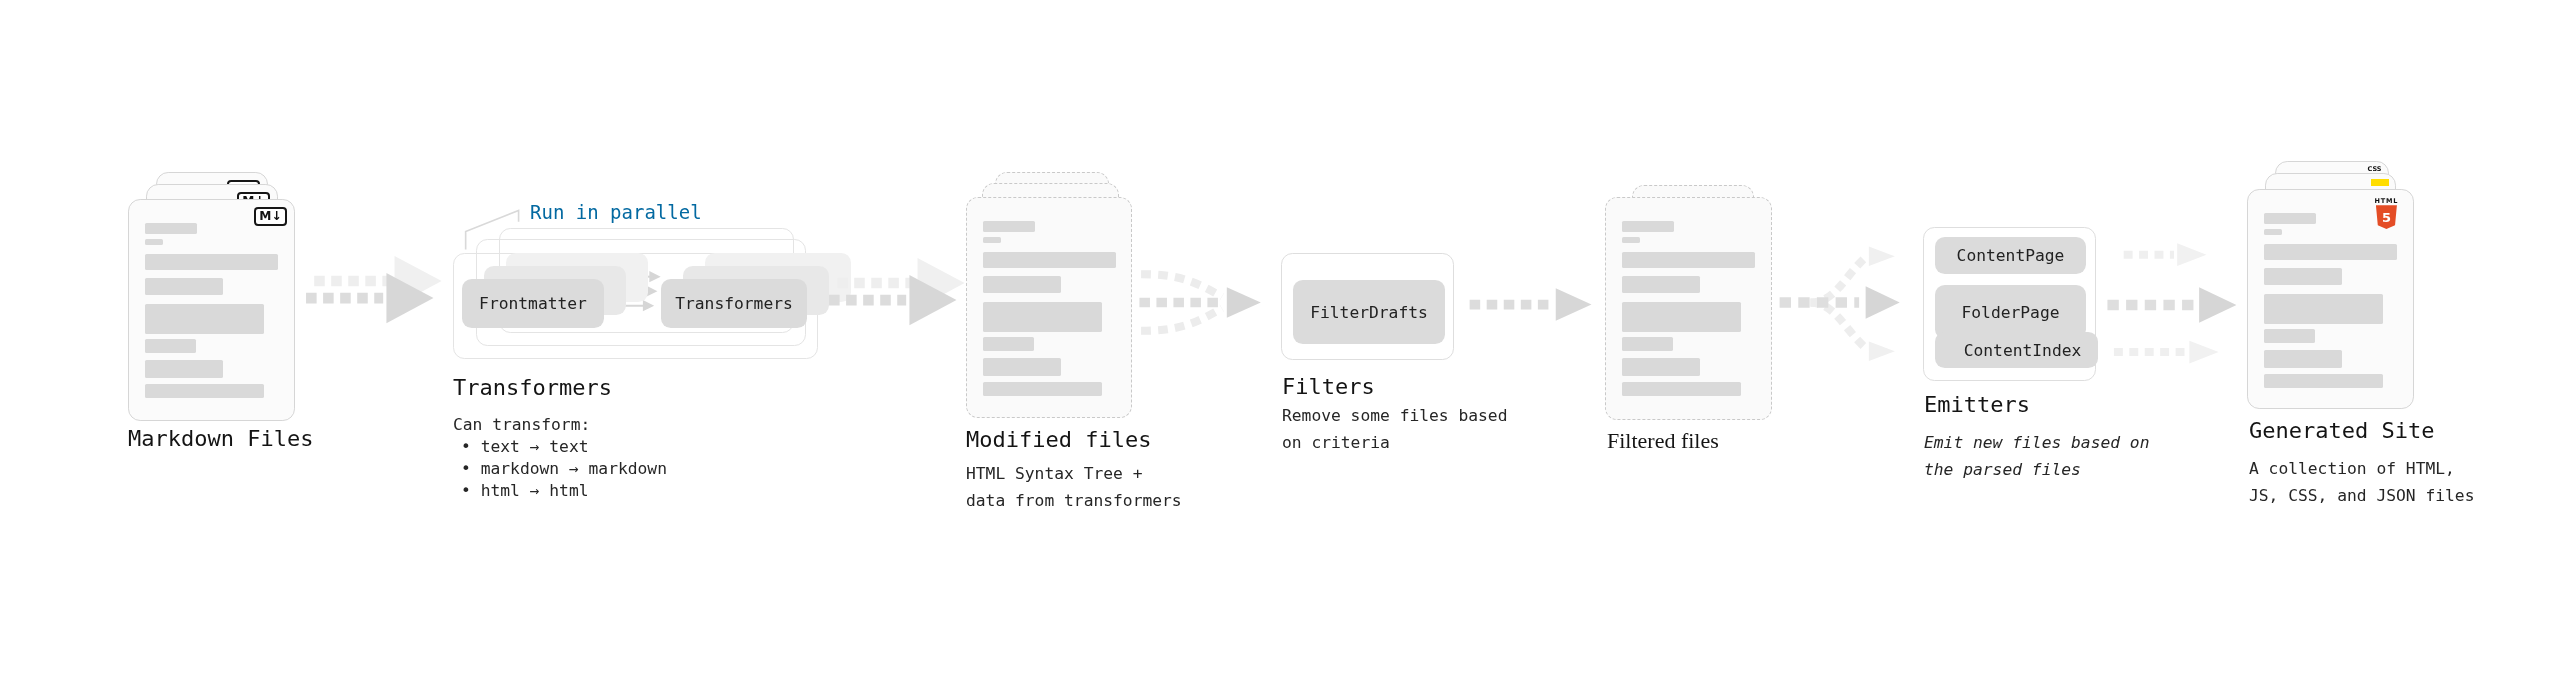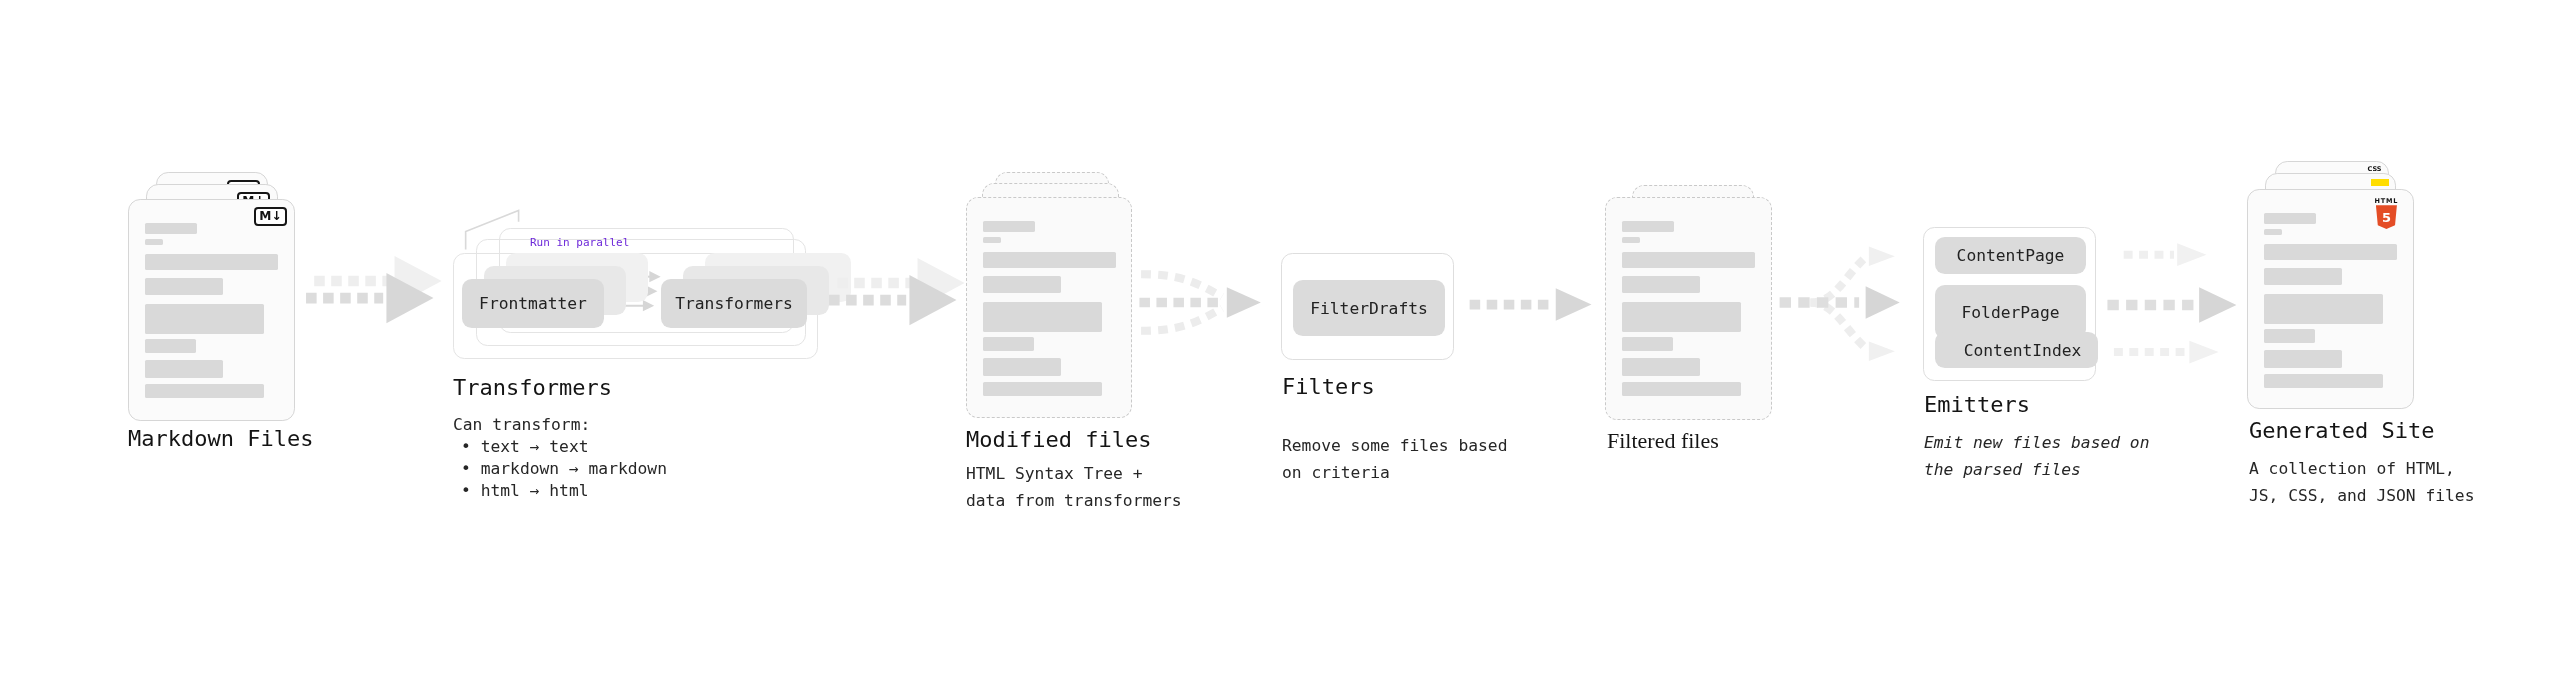--- a/index.html
+++ b/index.html
@@ -46,21 +46,21 @@
 
   .pill { position:absolute; background:#dbdbdb; border-radius:9.8px; color:#222; font-size:16.3px;
           display:flex; align-items:center; justify-content:center; white-space:nowrap; }
   .pill.ghost1 { background:#e8e8e8; }
   .pill.ghost2 { background:#f1f1f1; }
 
   .stage-label { position:absolute; font-size:22px; color:#141414; white-space:nowrap; }
   .stage-desc  { position:absolute; font-size:16.3px; color:#262626; line-height:27px; white-space:nowrap; }
   .tf-desc     { position:absolute; font-size:16.3px; color:#262626; line-height:22px; white-space:nowrap; }
   .tf-desc .bullet { padding-left:8.1px; }
-  .annotation  { position:absolute; font-size:11px; color:#6d28d9; white-space:nowrap;margin-top:35px; }
+  .annotation  { position:absolute; font-size:19px; color:#0369a1; white-space:nowrap; }
 </style>
 </head>
 <body>
 
 <div class="canvas">
 
   <div class="card" style="left:156px; top:172px; width:112px; height:37px;">
     <span class="md-badge">M↓</span>
   </div>
   <div class="card" style="left:146px; top:184px; width:132px; height:37px;">
@@ -156,23 +156,23 @@
   </div>
 
   <svg class="abs" style="left:1136px; top:258px;" width="142" height="89" viewBox="0 0 175 110">
     <path d="M6,20 C50,20 72,28 106,48" fill="none" stroke="#ececec" stroke-width="10" stroke-dasharray="12 9"></path>
     <path d="M6,90 C50,90 72,82 106,62" fill="none" stroke="#ececec" stroke-width="10" stroke-dasharray="12 9"></path>
     <line x1="4" y1="55" x2="106" y2="55" stroke="#dedede" stroke-width="12" stroke-dasharray="13 8"></line>
     <polygon points="112,36 112,74 154,55" fill="#d6d6d6"></polygon>
   </svg>
 
   <div class="panel" style="left:1281px; top:253px; width:173px; height:107px;"></div>
-  <div class="pill" style="left:1293px; top:280px; width:152px; height:56px;">FilterDrafts</div>
+  <div class="pill" style="left:1293px; top:280px; width:152px; height:64px;">FilterDrafts</div>
   <div class="stage-label" style="left:1282px; top:374px;">Filters</div>
-  <div class="stage-desc" style="left:1282px; top:432px;">
+  <div class="stage-desc" style="left:1282px; top:402px;">
     <div>Remove some files based</div>
     <div>on criteria</div>
   </div>
 
   <svg class="abs" style="left:1468px; top:284px;" width="130" height="41" viewBox="0 0 160 50">
     <line x1="2" y1="25" x2="104" y2="25" stroke="#dcdcdc" stroke-width="12" stroke-dasharray="13 8"></line>
     <polygon points="108,5 108,45 152,25" fill="#d7d7d7"></polygon>
   </svg>
 
   <div class="card dashed" style="left:1632px; top:185px; width:122px; height:36px;"></div>

